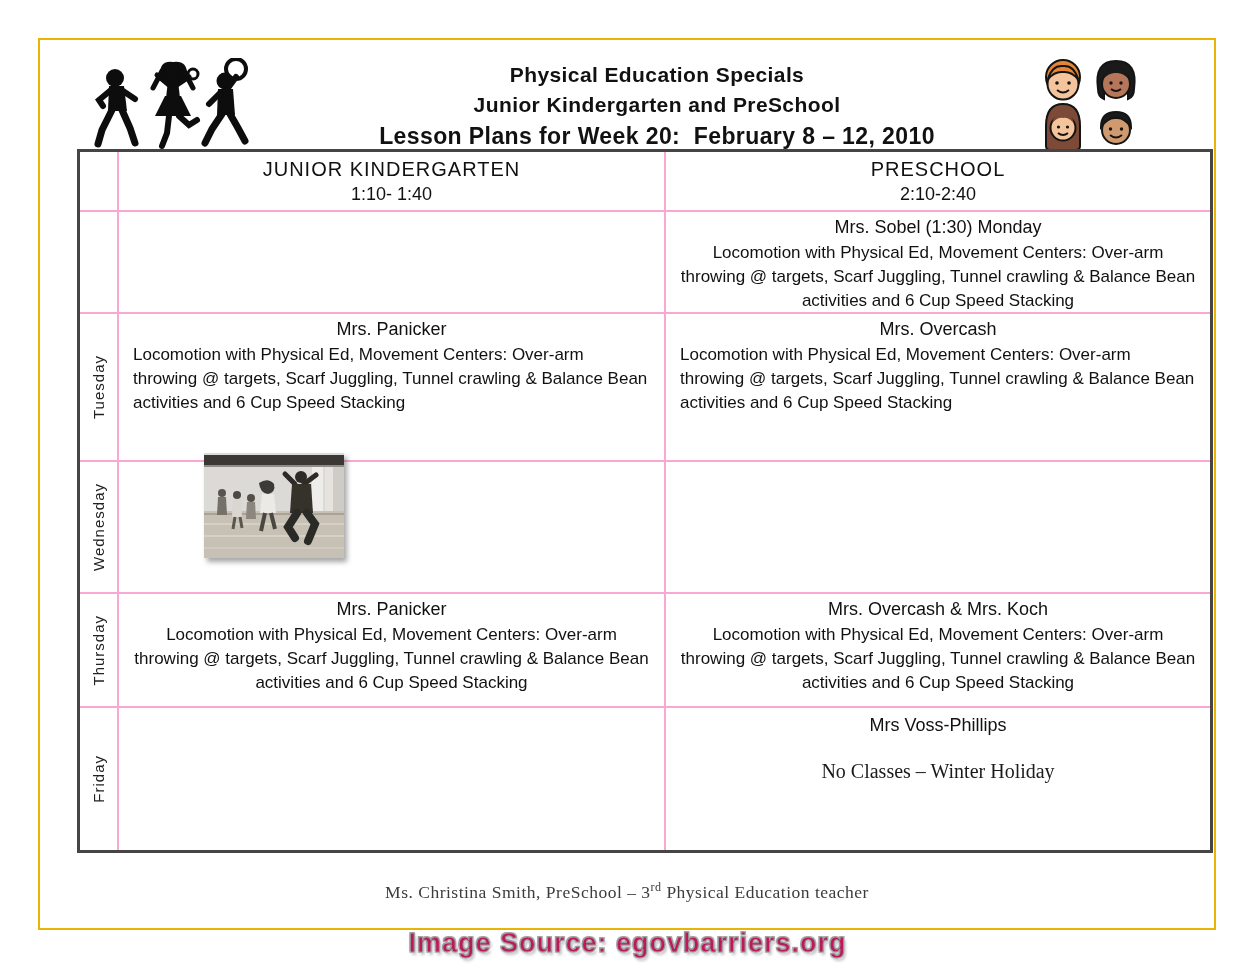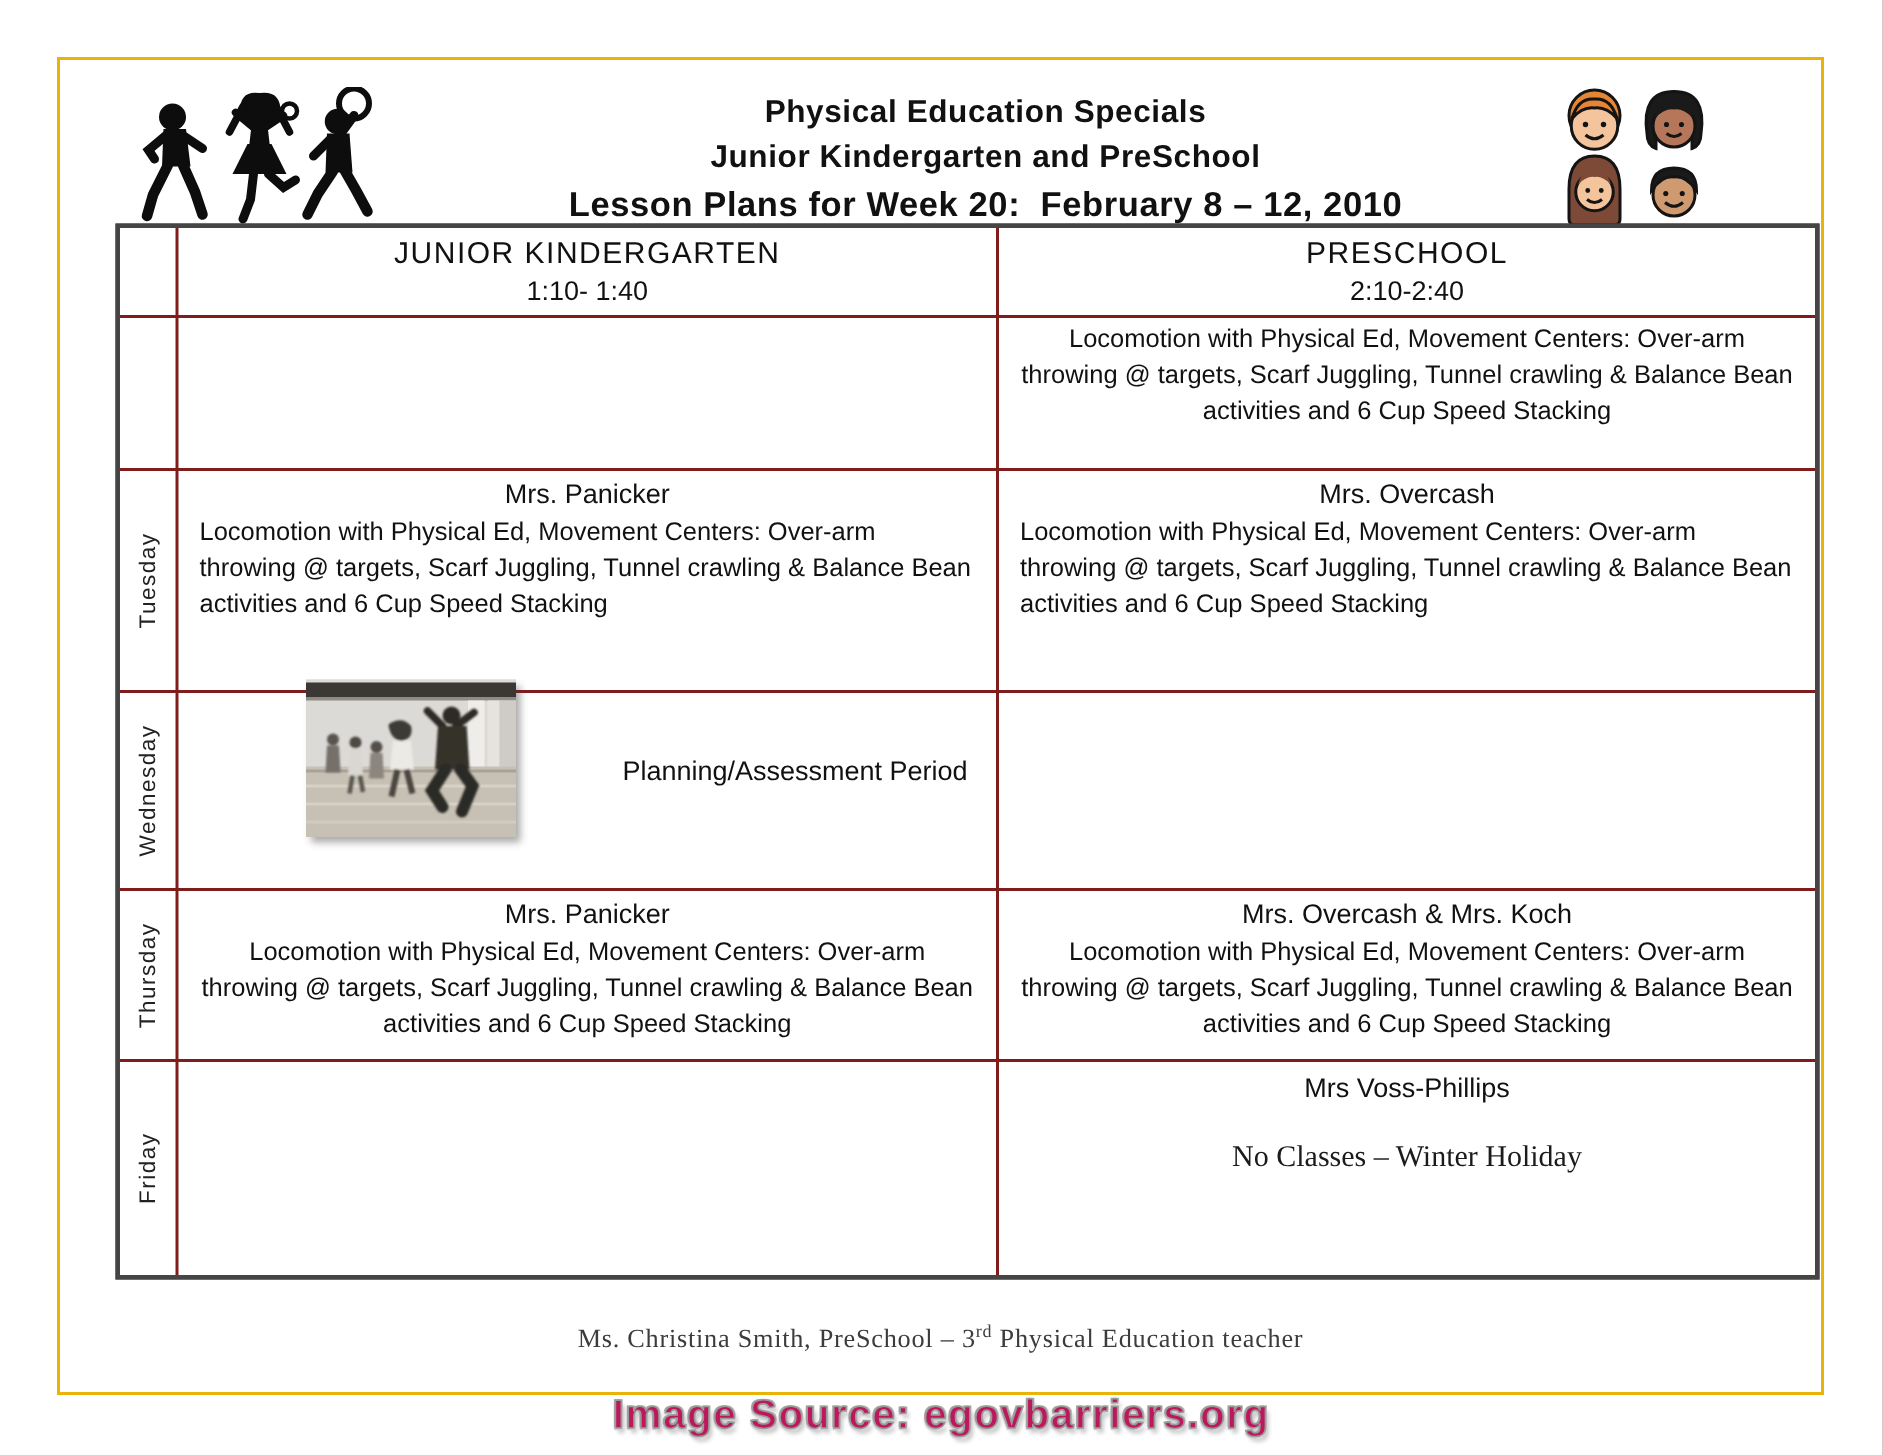--- a/index.html
+++ b/index.html
@@ -17,21 +17,21 @@
   .titles { position:absolute; left:200px; right:140px; top:20px; text-align:center; font-weight:bold; letter-spacing:.4px; }
   .titles .t1, .titles .t2 { font-size:21px; line-height:30px; }
   .titles .t3 { font-size:23px; line-height:32px; white-space:pre; }
 
   
   .schedule {
     position:absolute; left:37px; top:109px;
     display:grid;
     grid-template-columns:37px 545px 544px;
     grid-template-rows:58px 100px 146px 130px 112px 142px;
-    gap:2px; background:#7f1d1d; border:3px solid #454545;
+    gap:2px; background:#f9a8d4; border:3px solid #454545;
   }
   .cell { background:#fff; position:relative; }
   .col-header { display:flex; flex-direction:column; align-items:center; justify-content:center; }
   .col-header .cname { font-size:20px; letter-spacing:1px; line-height:26px; }
   .col-header .ctime { font-size:18px; line-height:24px; }
 
   .day-cell { display:flex; align-items:center; justify-content:center; }
   .day-cell span { writing-mode:vertical-rl; transform:rotate(180deg); font-size:15px; letter-spacing:1px; color:#222; }
 
   .lesson { padding:2px 14px 0 14px; font-size:17px; line-height:24px; overflow:visible; }
@@ -154,20 +154,21 @@
       <div class="cell col-header">
         <div class="cname">PRESCHOOL</div>
         <div class="ctime">2:10-2:40</div>
       </div>
 
       <div class="cell day-cell">
           <span></span>
         </div>
       <div class="cell lesson"></div>
       <div class="cell lesson body-center">
+        <div class="teacher">Mrs. Sobel (1:30) Monday</div>
         <div class="lesson-body">Locomotion with Physical Ed, Movement Centers: Over-arm throwing @ targets, Scarf Juggling, Tunnel crawling &amp; Balance Bean activities and 6 Cup Speed Stacking</div>
       </div>
 
       <div class="cell day-cell">
           <span>Tuesday</span>
         </div>
       <div class="cell lesson body-left">
         <div class="teacher">Mrs. Panicker</div>
         <div class="lesson-body">Locomotion with Physical Ed, Movement Centers: Over-arm throwing @ targets, Scarf Juggling, Tunnel crawling &amp; Balance Bean activities and 6 Cup Speed Stacking</div>
       </div>
@@ -211,21 +212,20 @@
               <path d="M61 60 L57 78 M67 60 L71 76" stroke="#4a463f" stroke-width="4"></path>
               <circle cx="97" cy="24" r="6" fill="#2e2b28"></circle>
               <path d="M91 31 L81 21" stroke="#2e2b28" stroke-width="5" stroke-linecap="round"></path>
               <path d="M100 31 L112 22" stroke="#2e2b28" stroke-width="5" stroke-linecap="round"></path>
               <path d="M88 31 L107 31 L109 60 L86 60 Z" fill="#34312c"></path>
               <path d="M93 60 L84 74 L91 85" stroke="#2b2926" stroke-width="8" stroke-linecap="round" fill="none"></path>
               <path d="M103 60 L111 71 L104 88" stroke="#2b2926" stroke-width="8" stroke-linecap="round" fill="none"></path>
             </g>
           </svg>
         </div>
-        <div class="planning-note">Planning/Assessment Period</div>
       </div>
       <div class="cell"></div>
 
       <div class="cell day-cell">
           <span>Thursday</span>
         </div>
       <div class="cell lesson body-center">
         <div class="teacher">Mrs. Panicker</div>
         <div class="lesson-body">Locomotion with Physical Ed, Movement Centers: Over-arm throwing @ targets, Scarf Juggling, Tunnel crawling &amp; Balance Bean activities and 6 Cup Speed Stacking</div>
       </div>

